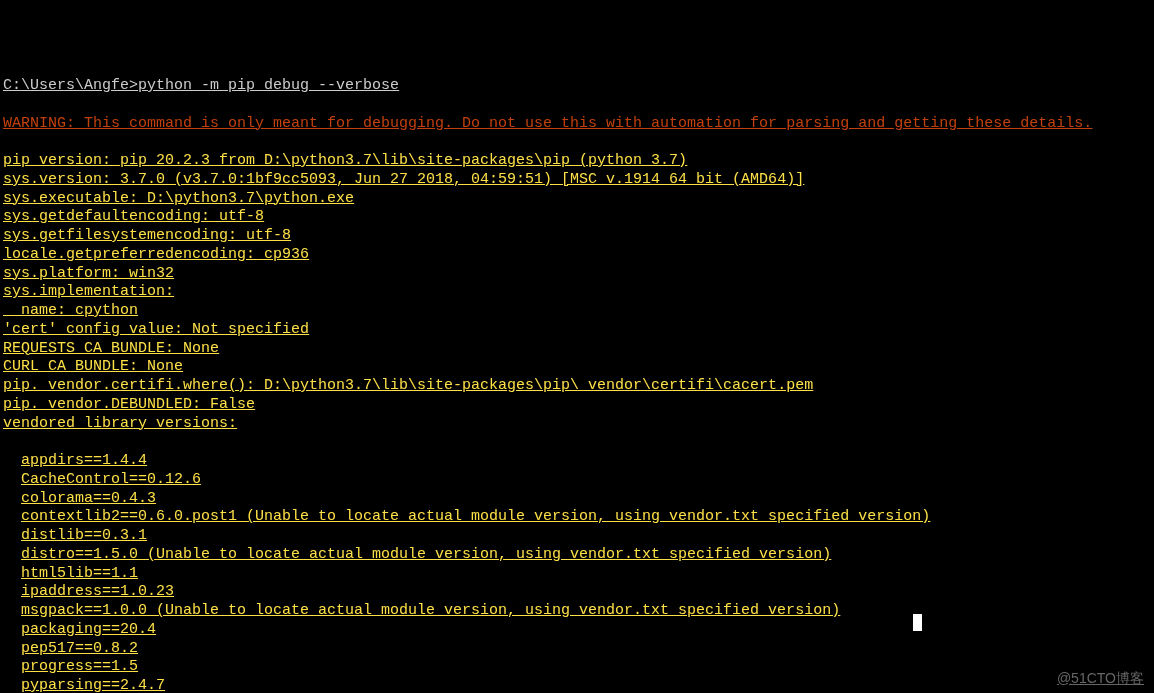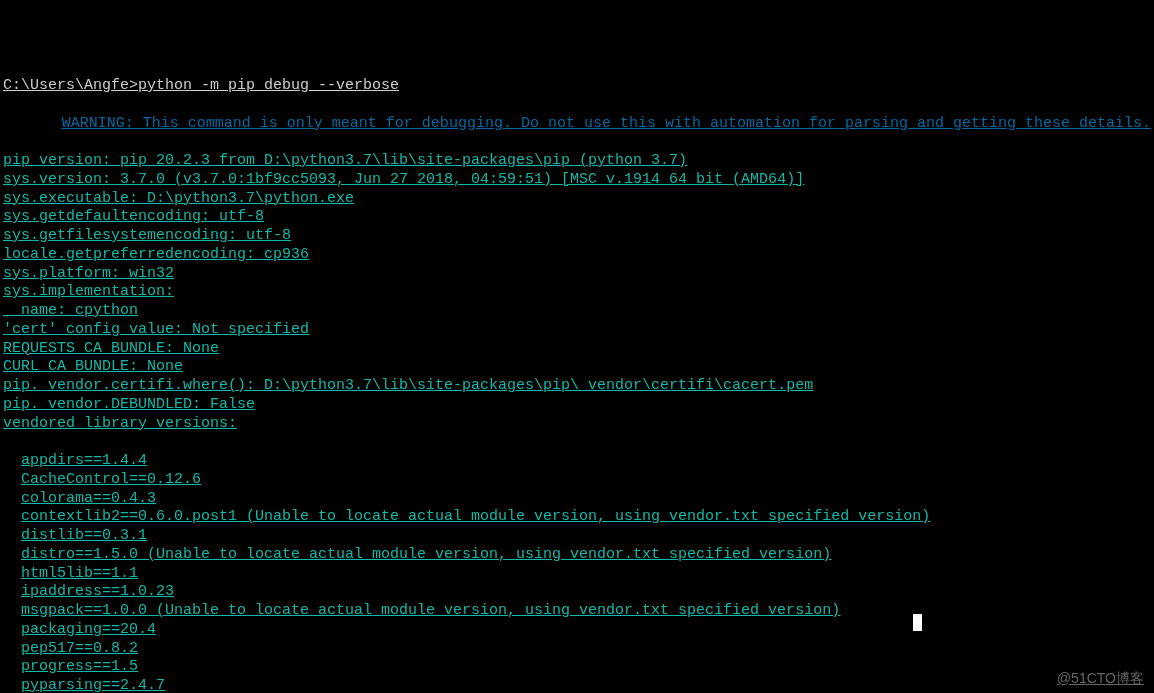--- a/index.html
+++ b/index.html
@@ -10,22 +10,22 @@
     font-size: 15px;
     line-height: 1.25;
     width: 1154px;
     height: 693px;
     overflow: hidden;
     position: relative;
     padding: 2px 3px;
     white-space: pre;
   }
   .prompt-line { color: #ccc; }
-  .warning { color: #0369a1; text-align: right; }
-  .out { color: #14b8a6; }
+  .warning { color: #c2410c; }
+  .out { color: #fde047; }
   .indent { padding-left: 2ch; }
   .cursor {
     display: inline-block;
     width: 9px;
     height: 17px;
     background: #fff;
     position: absolute;
     right: 232px;
     bottom: 62px;
   }

